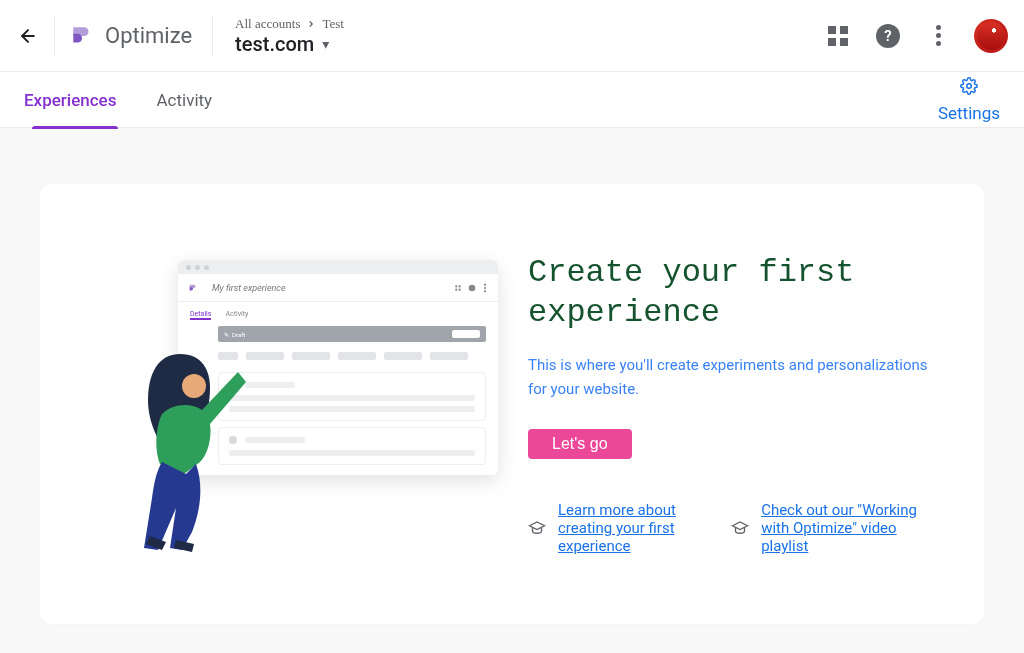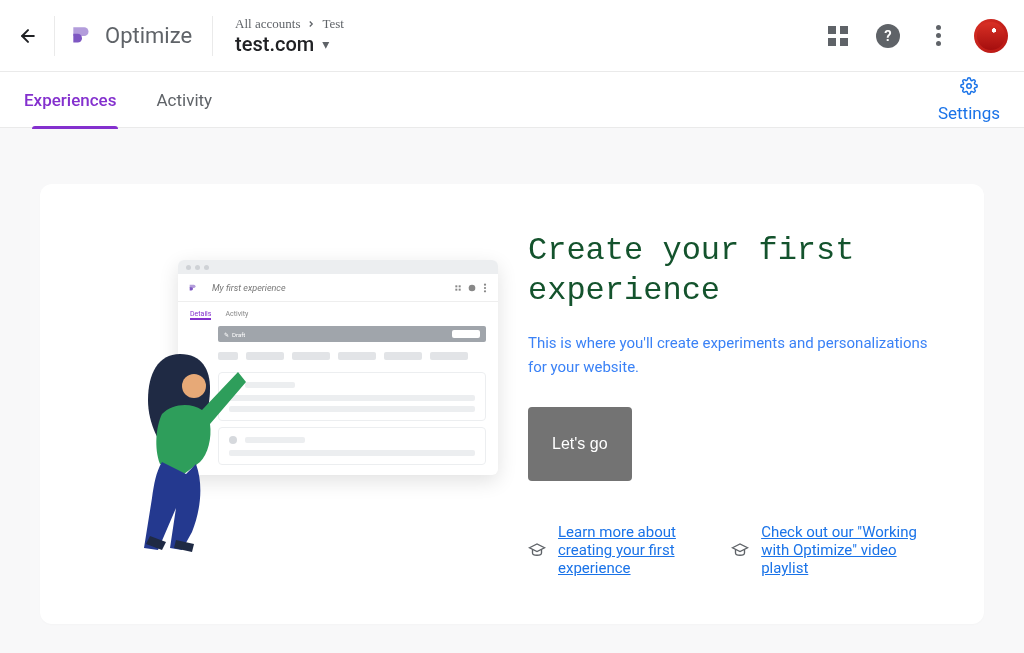--- a/index.html
+++ b/index.html
@@ -111,22 +111,22 @@
   .copy { flex:1; padding-left:30px; }
   .h1 {
     font-size:32px; color:#14532d; font-weight:400; line-height:1.25;
     margin-bottom:20px;
     font-family:Liberation Mono, monospace;
   }
   .desc {
     font-size:15px; color:#3b82f6; line-height:1.6; margin-bottom:28px;
   }
   .cta {
-    background:#737373; color:#fff; border:none; border-radius:4px;
-    padding:28px 24px; font-size:16px; font-weight:500; cursor:pointer;
+    background:#ec4899; color:#fff; border:none; border-radius:4px;
+    padding:6px 24px; font-size:16px; font-weight:500; cursor:pointer;
     margin-bottom:42px;
   }
   .edu-links { display:flex; flex-direction:row; gap:8px; }
   .edu-row { display:flex; align-items:center; gap:12px; }
   .edu-icon { width:18px; height:18px; color:#5f6368; flex-shrink:0; }
   .edu-link {
     color:#1a73e8; text-decoration:underline; font-size:15px; cursor:pointer;
   }
   
   .window {

